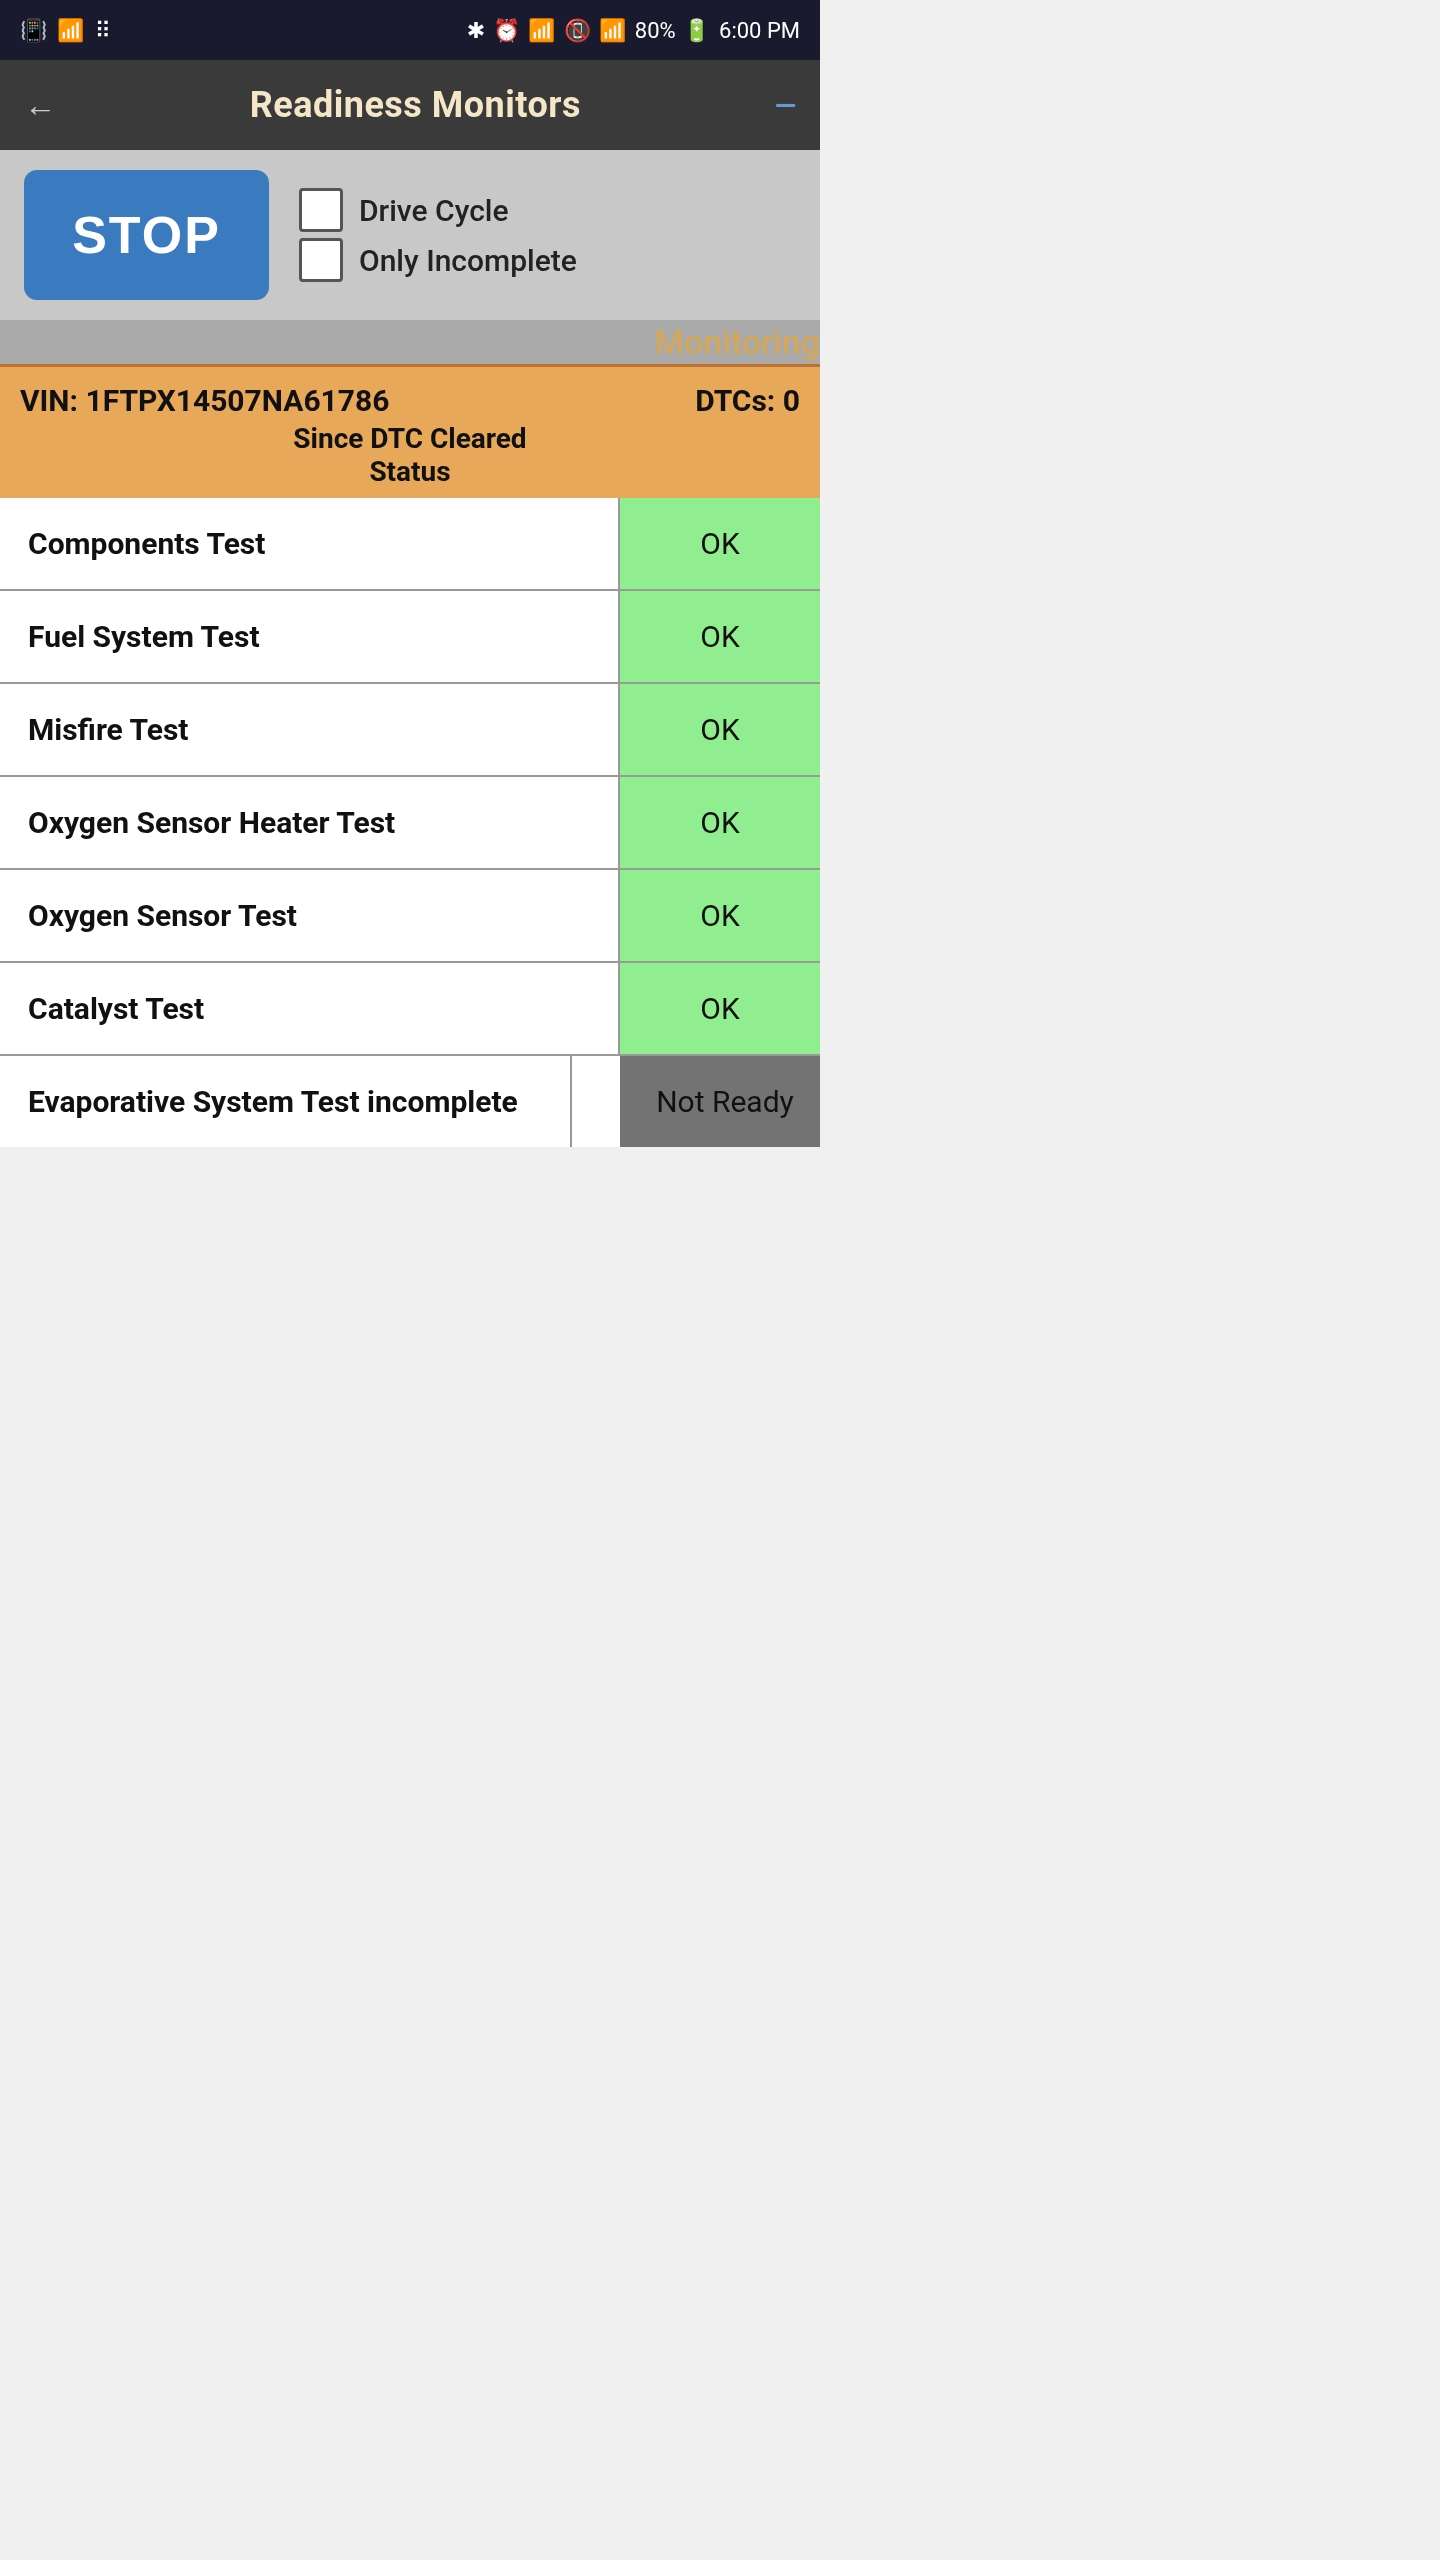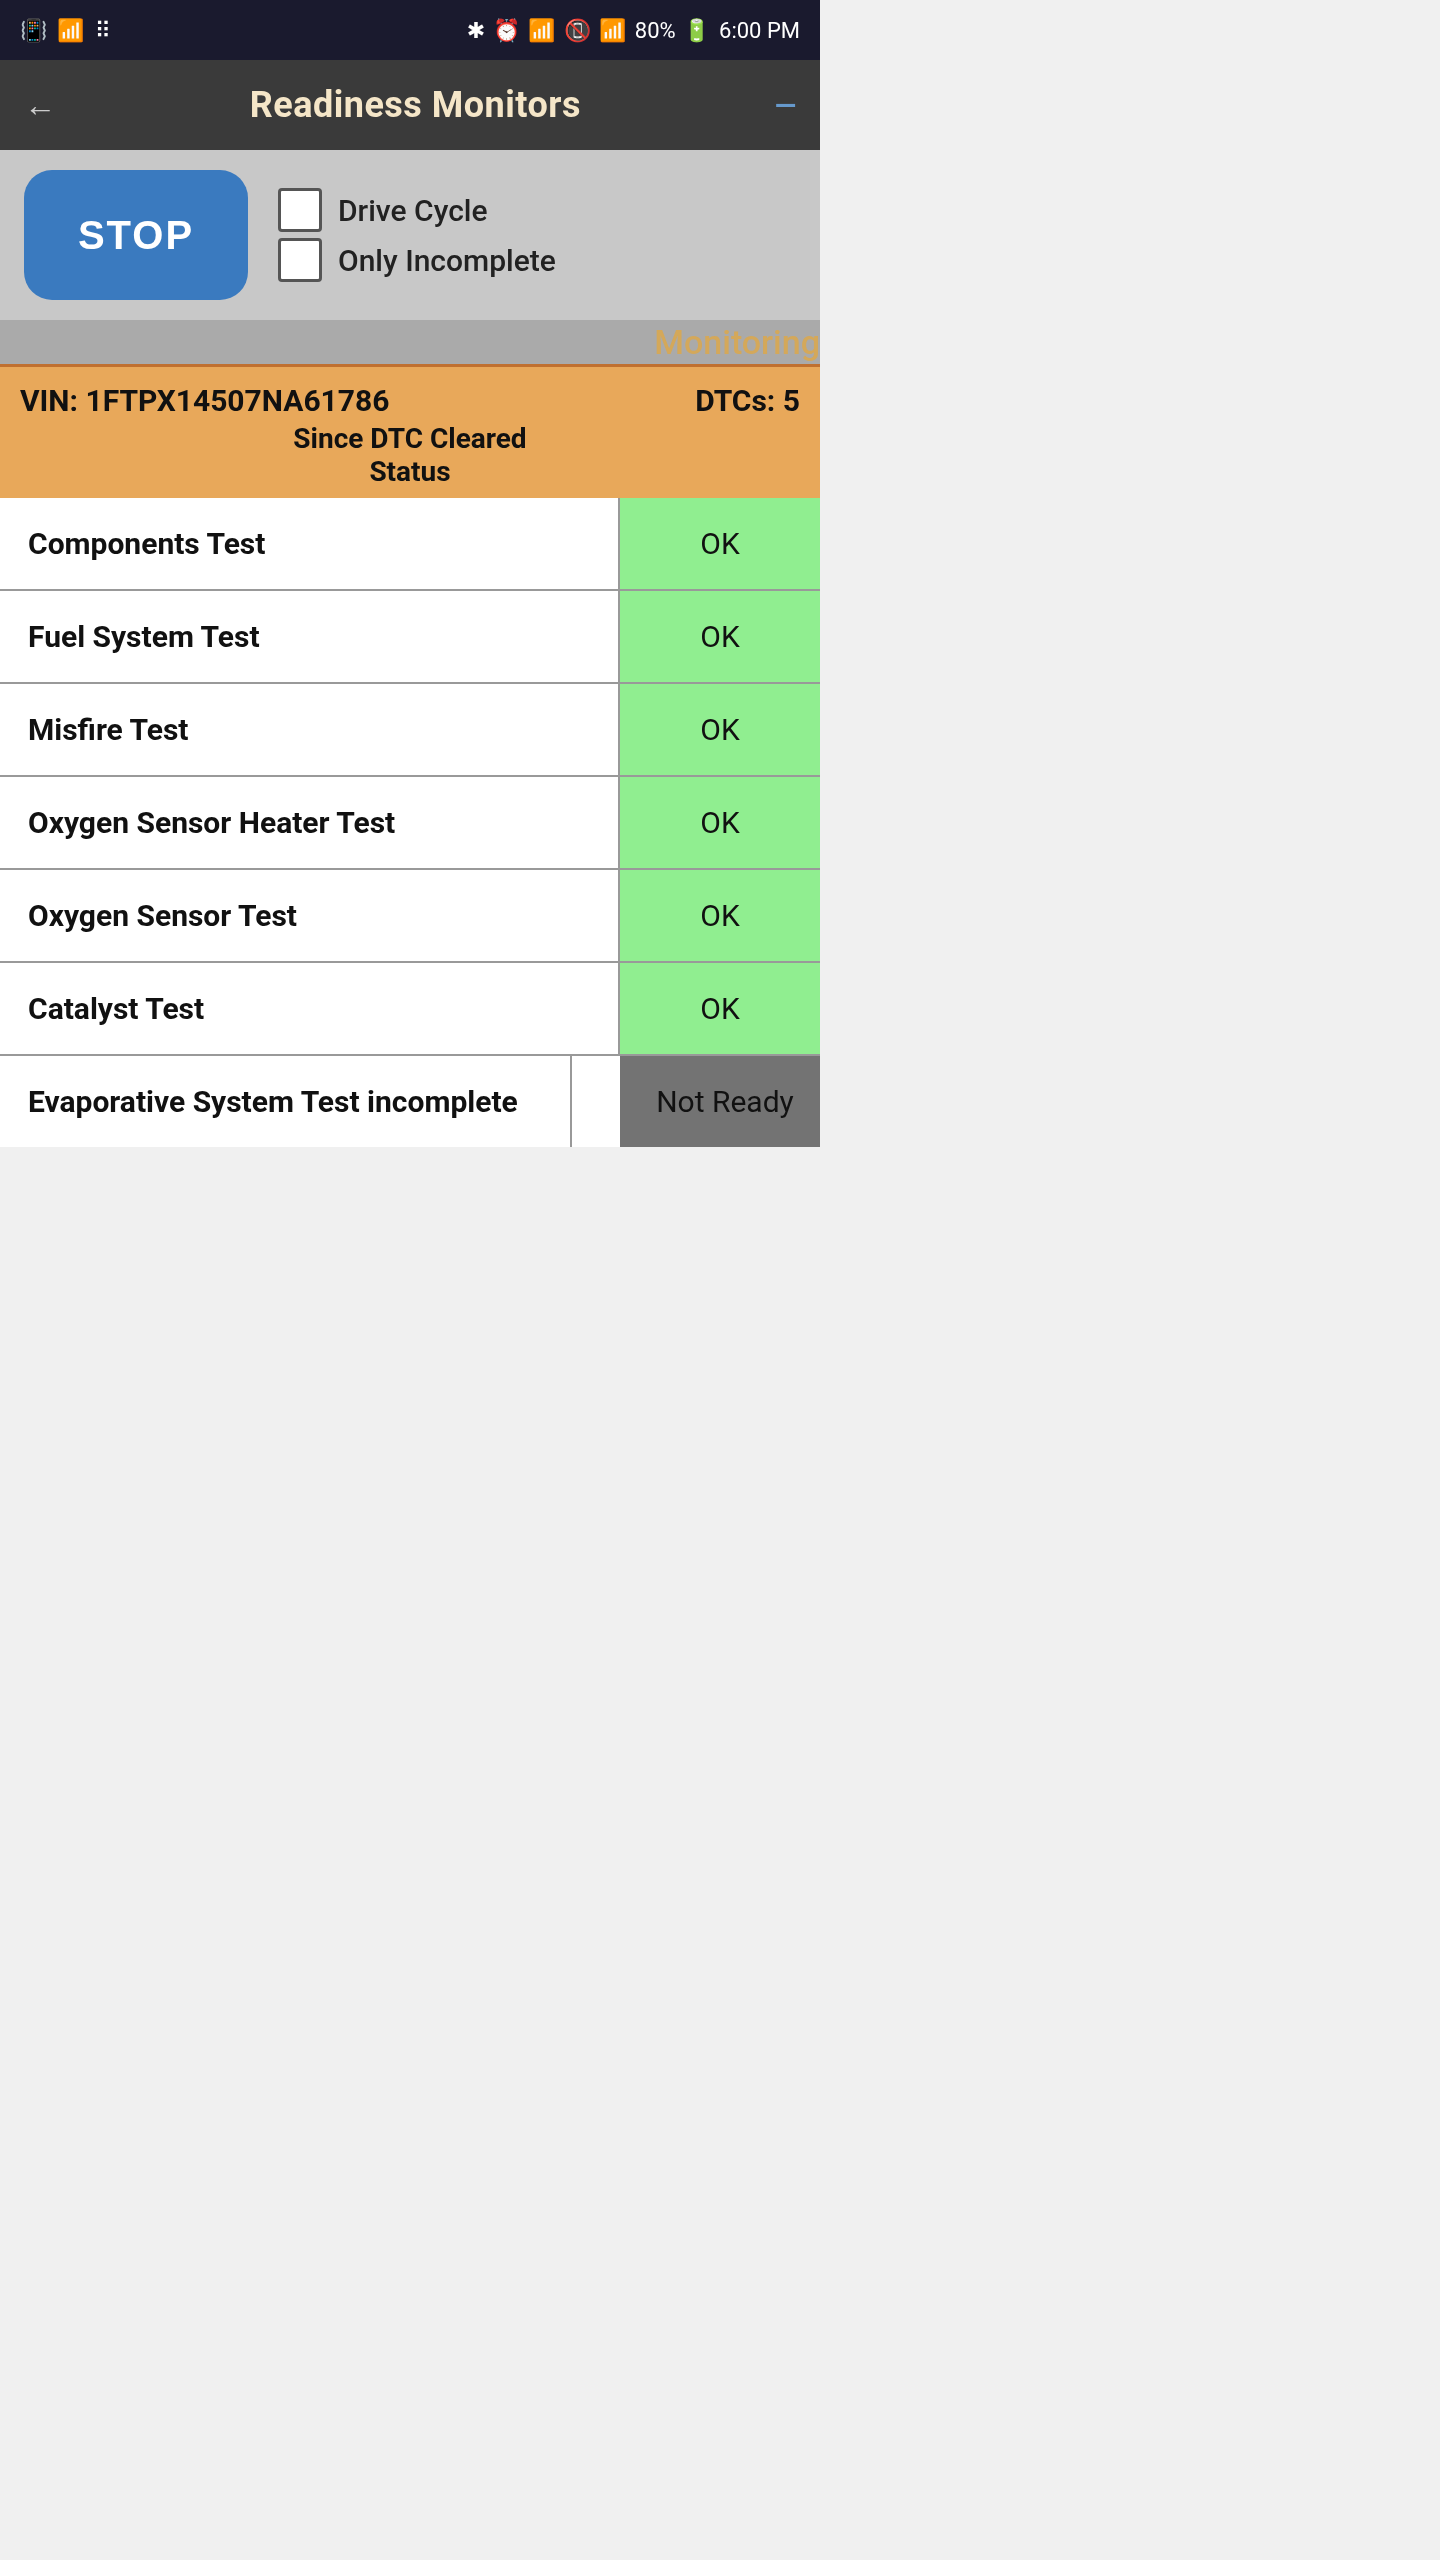--- a/index.html
+++ b/index.html
@@ -62,25 +62,25 @@
       background: #c8c8c8;
       padding: 20px 24px;
       display: flex;
       align-items: center;
       gap: 30px;
     }
 
     .stop-button {
       background: #3a7abf;
       color: white;
-      font-size: 40px;
+      font-size: 52px;
       font-weight: bold;
       border: none;
-      border-radius: 28px;
-      width: 224px;
+      border-radius: 13px;
+      width: 245px;
       height: 130px;
       cursor: pointer;
       letter-spacing: 2px;
     }
 
     .checkboxes {
       display: flex;
       flex-direction: column;
       gap: 6px;
       justify-content: center;
@@ -243,21 +243,21 @@
   </div>
 </div>
 
 <div class="monitoring-bar">
   <span>Monitoring</span>
 </div>
 
 <div class="vin-header">
   <div class="vin-dtc-row">
     <span class="vin-text">VIN: 1FTPX14507NA61786</span>
-    <span class="dtc-text">DTCs: 5</span>
+    <span class="dtc-text">DTCs: 0</span>
   </div>
   <div class="since-status-row">
     <span class="since-text">Since DTC Cleared</span>
     <span class="status-text">Status</span>
   </div>
 </div>
 
 <div class="monitor-table" id="monitor-table">
 
 <div class="monitor-row">

